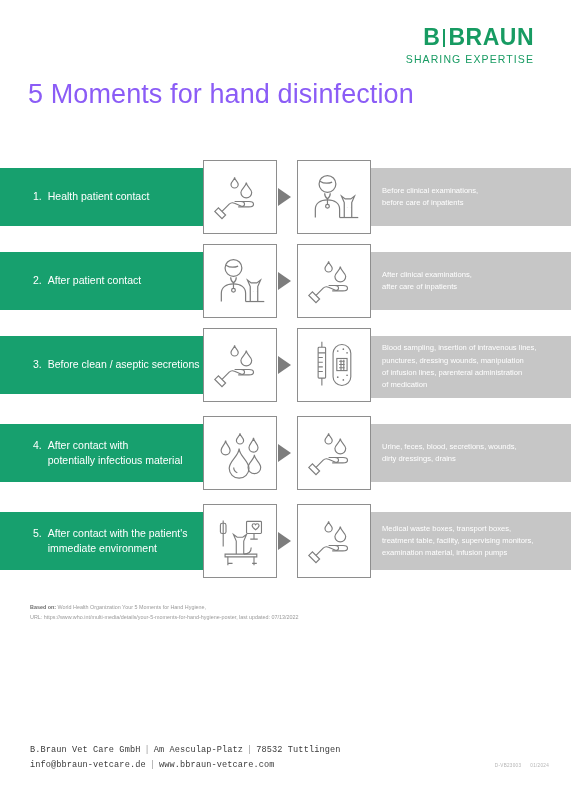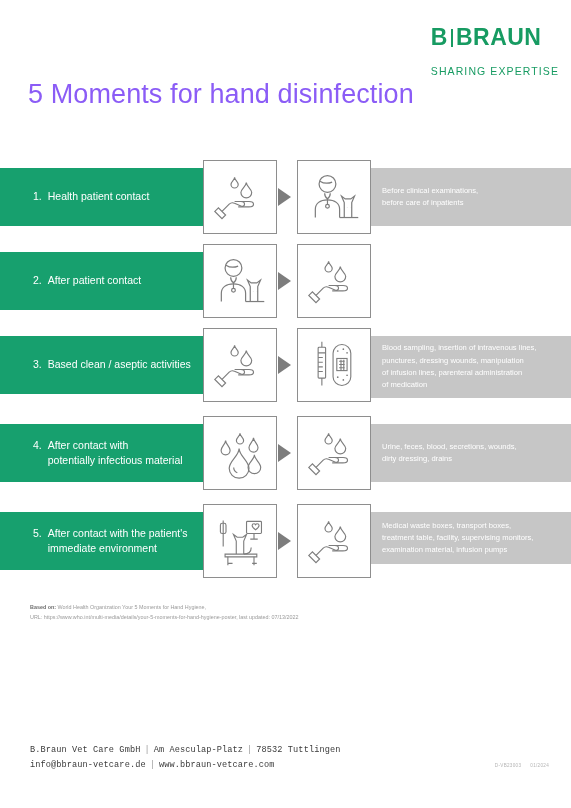--- a/index.html
+++ b/index.html
@@ -5,33 +5,33 @@
   * { box-sizing: border-box; margin: 0; padding: 0; }
   html, body {
     width: 571px; height: 808px;
     background: #ffffff;
     font-family: "Liberation Sans", sans-serif;
     overflow: hidden;
   }
   .poster { position: relative; width: 571px; height: 808px; background: #fff; }
 
   
-  .logo-block { position: absolute; right: 12px; top: 26px; text-align: left; }
+  .logo-block { position: absolute; right: 37px; top: 26px; text-align: right; }
   .logo-mark {
     font-family: "Liberation Sans", sans-serif;
     font-weight: bold; font-size: 23px; letter-spacing: 0.5px;
     color: #179b62; line-height: 1;
   }
   .logo-mark .bar {
     display: inline-block; width: 2px; height: 18px;
     background: #179b62; vertical-align: -2px; margin: 0 3px;
   }
   .logo-sub {
     font-size: 10.5px; letter-spacing: 1.1px; color: #179b62;
-    margin-top: 16px; font-family: "Liberation Sans", sans-serif;
+    margin-top: 4px; font-family: "Liberation Sans", sans-serif;
   }
 
   
   .title {
     position: absolute; left: 28px; top: 79px;
     font-size: 27px; color: #8b5cf6; font-weight: normal;
     letter-spacing: 0.1px;
   }
 
   
@@ -173,27 +173,31 @@
       <div class="arrow"></div>
       <div class="icon-box right-icon">
         <svg width="54" height="54" viewBox="0 0 60 60" fill="none" stroke="#7d7d7d" stroke-width="1.3">
           <path d="M24 8c0 3-4 5-4 8a4 4 0 008 0c0-3-4-5-4-8z"></path>
           <path d="M37 14c0 4-6 7-6 11a6 6 0 0012 0c0-4-6-7-6-11z"></path>
           <path d="M10 46l8-8c2-2 4-2 6-1l7 3c2 1 4 0 4-2s-2-3-4-3h-7"></path>
           <path d="M25 35h15c3 0 5 1 5 3s-2 3-5 3H28"></path>
           <path d="M6 42l-4 4 8 8 4-4z"></path>
         </svg>
       </div>
+      <div class="desc-panel">
+        <div class="desc-text">After clinical examinations,
+after care of inpatients</div>
+      </div>
     </div>
 
     <div class="row" style="height:78px">
       <div class="green-bar" style="width:240px">
         <div class="green-label">
           <span class="green-num">3.</span>
-          <span class="green-text">Based clean / aseptic activities</span>
+          <span class="green-text">Before clean / aseptic secretions</span>
         </div>
       </div>
       <div class="icon-box left-icon">
         <svg width="54" height="54" viewBox="0 0 60 60" fill="none" stroke="#7d7d7d" stroke-width="1.3">
           <path d="M24 8c0 3-4 5-4 8a4 4 0 008 0c0-3-4-5-4-8z"></path>
           <path d="M37 14c0 4-6 7-6 11a6 6 0 0012 0c0-4-6-7-6-11z"></path>
           <path d="M10 46l8-8c2-2 4-2 6-1l7 3c2 1 4 0 4-2s-2-3-4-3h-7"></path>
           <path d="M25 35h15c3 0 5 1 5 3s-2 3-5 3H28"></path>
           <path d="M6 42l-4 4 8 8 4-4z"></path>
         </svg>
@@ -247,21 +251,21 @@
         <svg width="54" height="54" viewBox="0 0 60 60" fill="none" stroke="#7d7d7d" stroke-width="1.3">
           <path d="M24 8c0 3-4 5-4 8a4 4 0 008 0c0-3-4-5-4-8z"></path>
           <path d="M37 14c0 4-6 7-6 11a6 6 0 0012 0c0-4-6-7-6-11z"></path>
           <path d="M10 46l8-8c2-2 4-2 6-1l7 3c2 1 4 0 4-2s-2-3-4-3h-7"></path>
           <path d="M25 35h15c3 0 5 1 5 3s-2 3-5 3H28"></path>
           <path d="M6 42l-4 4 8 8 4-4z"></path>
         </svg>
       </div>
       <div class="desc-panel">
         <div class="desc-text">Urine, feces, blood, secretions, wounds,
-dirty dressing, drains</div>
+dirty dressings, drains</div>
       </div>
     </div>
 
     <div class="row" style="height:78px">
       <div class="green-bar" style="width:240px">
         <div class="green-label">
           <span class="green-num">5.</span>
           <span class="green-text">After contact with the patient's
 immediate environment</span>
         </div>
@@ -283,21 +287,21 @@
       <div class="arrow"></div>
       <div class="icon-box right-icon">
         <svg width="54" height="54" viewBox="0 0 60 60" fill="none" stroke="#7d7d7d" stroke-width="1.3">
           <path d="M24 8c0 3-4 5-4 8a4 4 0 008 0c0-3-4-5-4-8z"></path>
           <path d="M37 14c0 4-6 7-6 11a6 6 0 0012 0c0-4-6-7-6-11z"></path>
           <path d="M10 46l8-8c2-2 4-2 6-1l7 3c2 1 4 0 4-2s-2-3-4-3h-7"></path>
           <path d="M25 35h15c3 0 5 1 5 3s-2 3-5 3H28"></path>
           <path d="M6 42l-4 4 8 8 4-4z"></path>
         </svg>
       </div>
-      <div class="desc-panel" style="height:52px">
+      <div class="desc-panel" style="height:58px">
         <div class="desc-text">Medical waste boxes, transport boxes,
 treatment table, facility, supervising monitors,
 examination material, infusion pumps</div>
       </div>
     </div>
 
   </div>
 
   <div class="source">
     <div><span class="lead">Based on:</span><span> World Health Organization Your 5 Moments for Hand Hygiene,</span></div>

